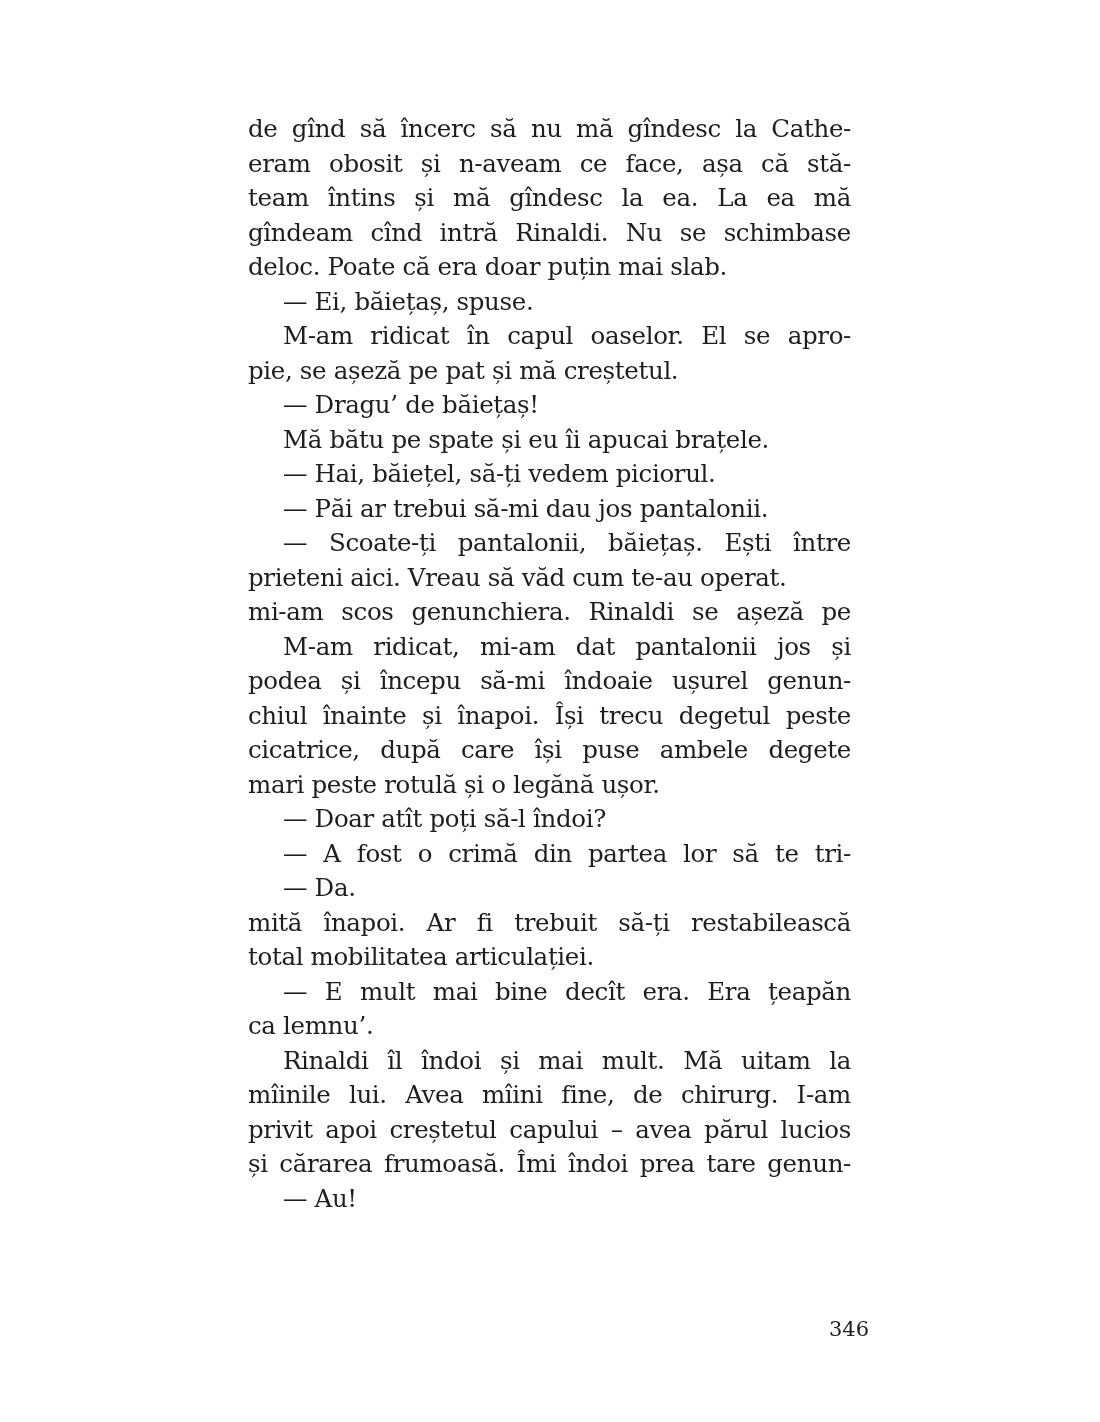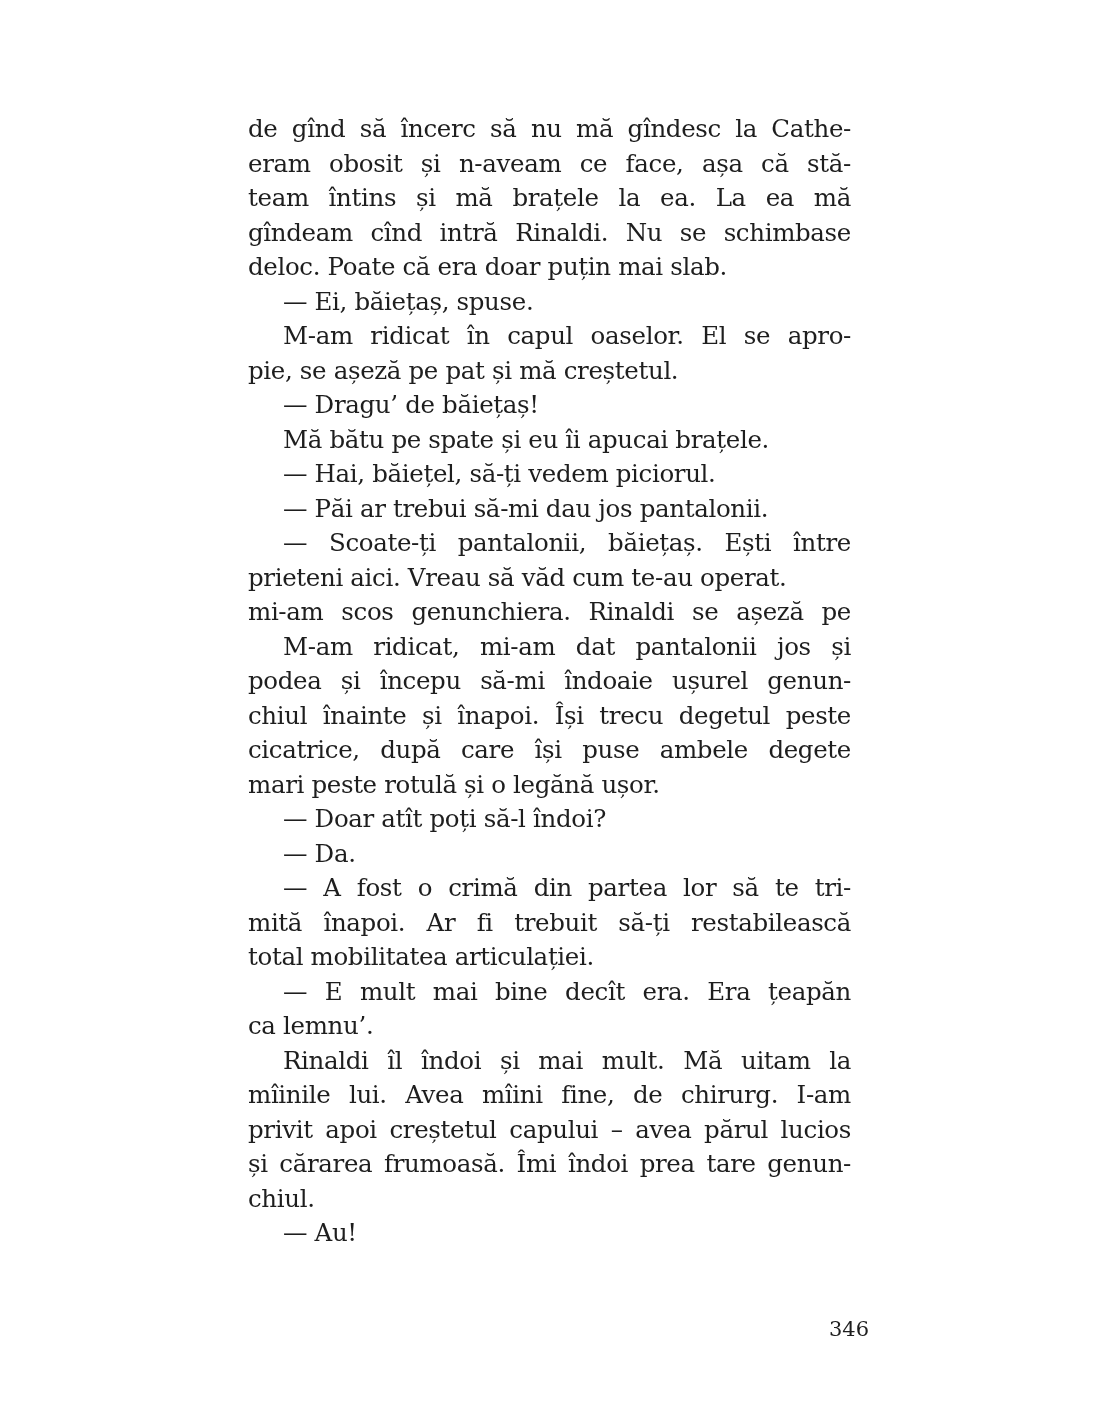--- a/index.html
+++ b/index.html
@@ -34,46 +34,45 @@
     color: #1e1e1e;
   }
 </style>
 </head>
 <body>
 
 <div class="page">
   <div class="text-block" id="text-block">
       <span class="line">de gînd să încerc să nu mă gîndesc la Cathe-</span>
       <span class="line">eram obosit și n-aveam ce face, așa că stă-</span>
-      <span class="line">team întins și mă brațele la ea. La ea mă</span>
+      <span class="line">team întins și mă gîndesc la ea. La ea mă</span>
       <span class="line">gîndeam cînd intră Rinaldi. Nu se schimbase</span>
       <span class="line last">deloc. Poate că era doar puțin mai slab.</span>
       <span class="line indent last">— Ei, băiețaș, spuse.</span>
       <span class="line indent">M-am ridicat în capul oaselor. El se apro-</span>
       <span class="line last">pie, se așeză pe pat și mă creștetul.</span>
       <span class="line indent last">— Dragu’ de băiețaș!</span>
       <span class="line indent last">Mă bătu pe spate și eu îi apucai brațele.</span>
       <span class="line indent last">— Hai, băiețel, să-ți vedem piciorul.</span>
       <span class="line indent last">— Păi ar trebui să-mi dau jos pantalonii.</span>
       <span class="line indent">— Scoate-ți pantalonii, băiețaș. Ești între</span>
       <span class="line last">prieteni aici. Vreau să văd cum te-au operat.</span>
       <span class="line">mi-am scos genunchiera. Rinaldi se așeză pe</span>
       <span class="line indent">M-am ridicat, mi-am dat pantalonii jos și</span>
       <span class="line">podea și începu să-mi îndoaie ușurel genun-</span>
       <span class="line">chiul înainte și înapoi. Își trecu degetul peste</span>
       <span class="line">cicatrice, după care își puse ambele degete</span>
       <span class="line last">mari peste rotulă și o legănă ușor.</span>
       <span class="line indent last">— Doar atît poți să-l îndoi?</span>
+      <span class="line indent">— A fost o crimă din partea lor să te tri-</span>
       <span class="line indent last">— Da.</span>
-      <span class="line indent">— A fost o crimă din partea lor să te tri-</span>
       <span class="line">mită înapoi. Ar fi trebuit să-ți restabilească</span>
       <span class="line last">total mobilitatea articulației.</span>
       <span class="line indent">— E mult mai bine decît era. Era țeapăn</span>
       <span class="line last">ca lemnu’.</span>
       <span class="line indent">Rinaldi îl îndoi și mai mult. Mă uitam la</span>
       <span class="line">mîinile lui. Avea mîini fine, de chirurg. I-am</span>
       <span class="line">privit apoi creștetul capului – avea părul lucios</span>
       <span class="line">și cărarea frumoasă. Îmi îndoi prea tare genun-</span>
-      <span class="line last">chiul.</span>
       <span class="line indent last">— Au!</span>
     </div>
   <div class="page-number">346</div>
 </div>
 
 </body></html>

